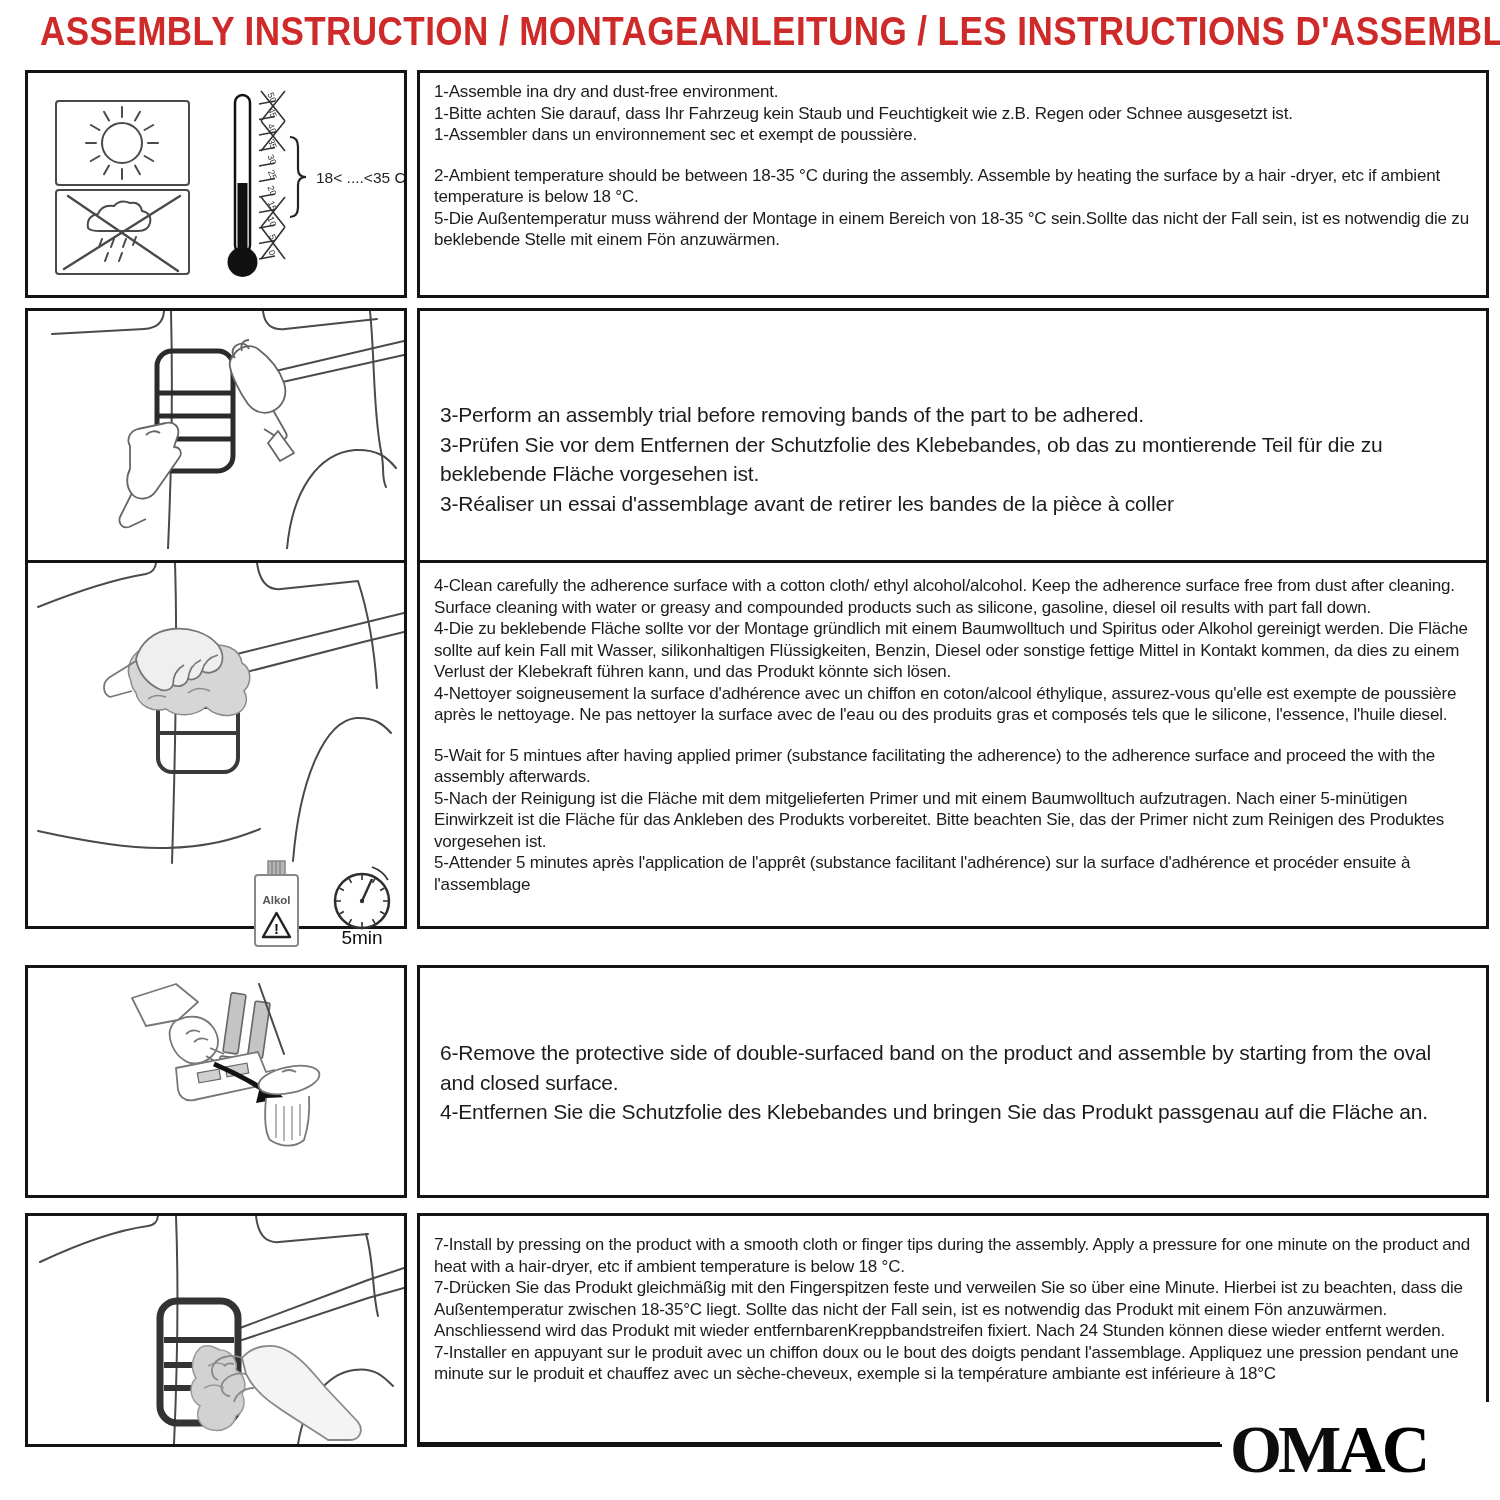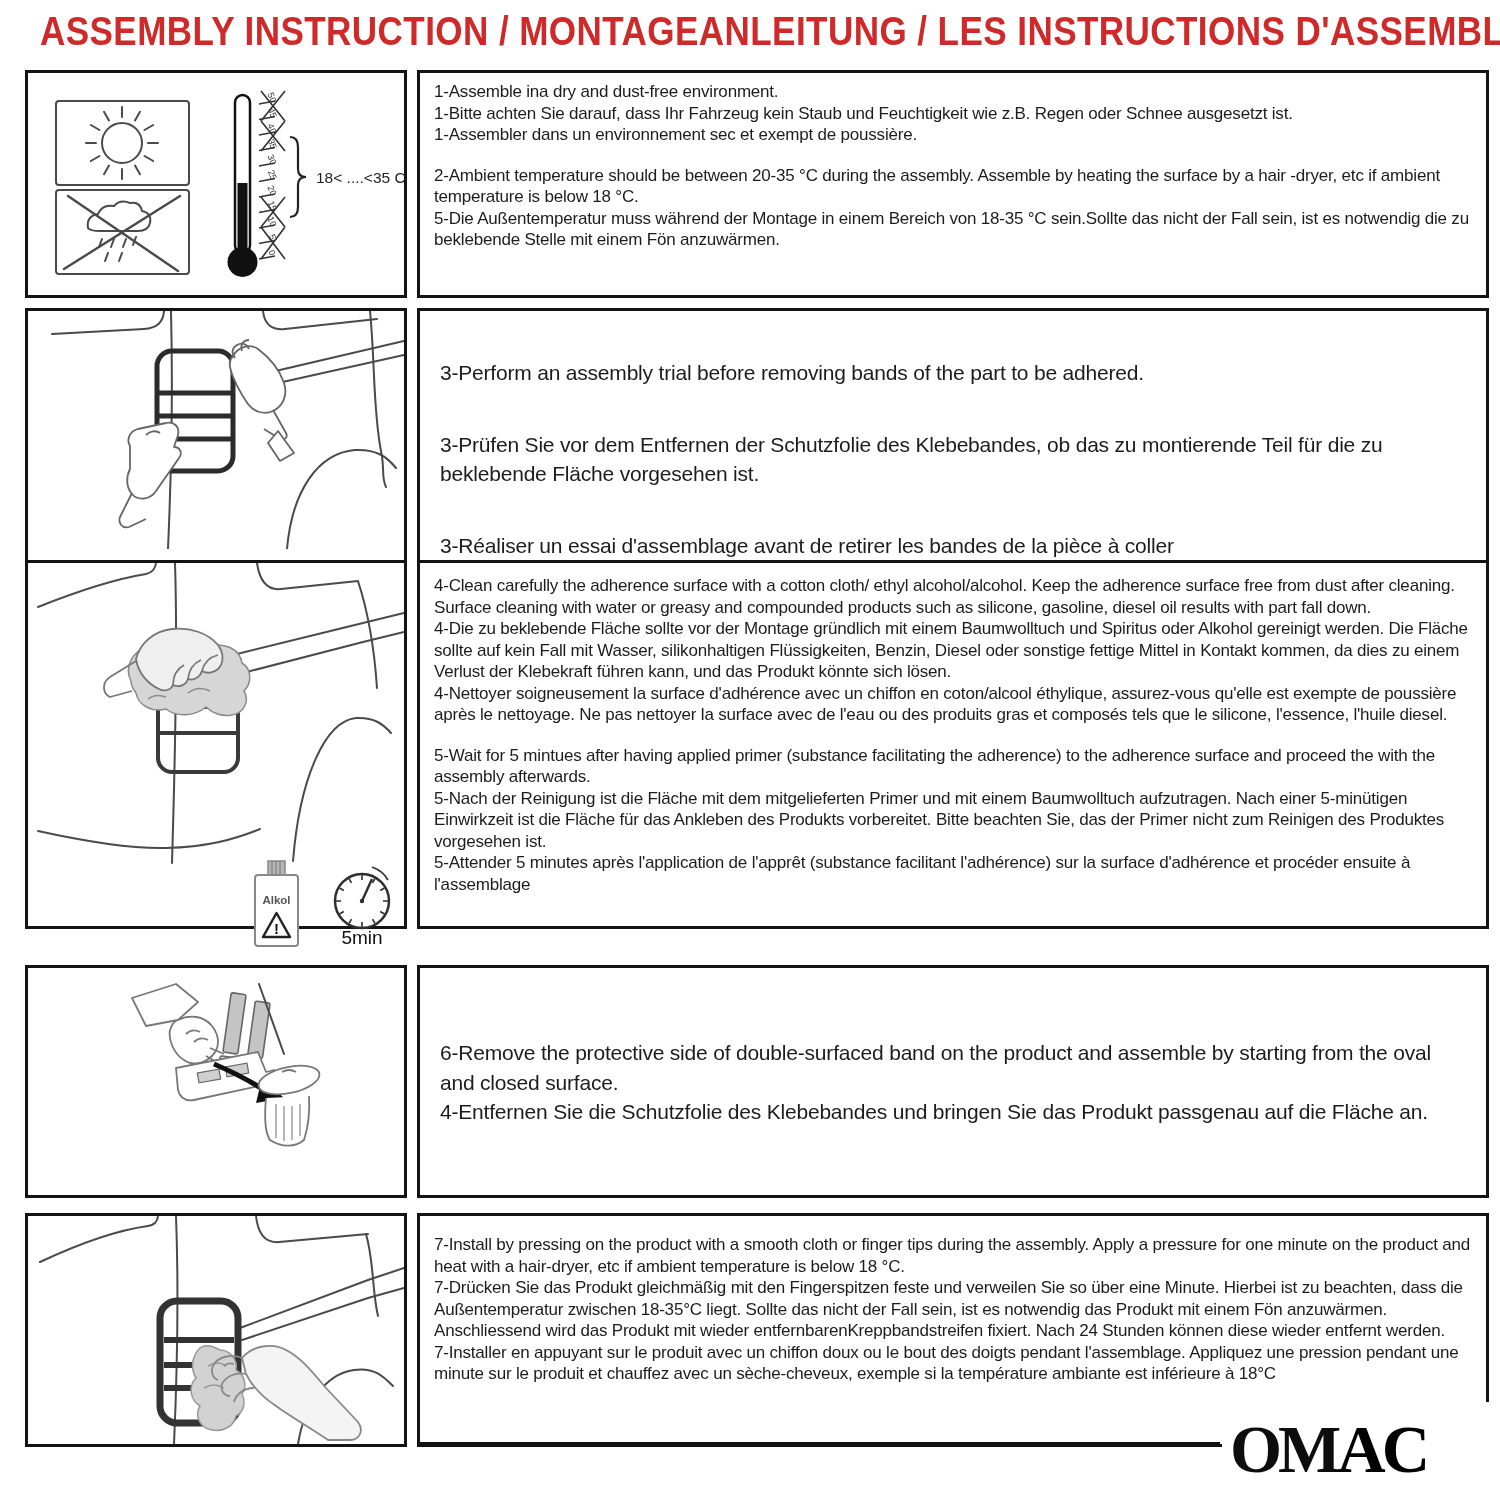--- a/index.html
+++ b/index.html
@@ -5,21 +5,21 @@
   html,body{margin:0;padding:0;background:#fff;}
   .page{position:relative;width:1500px;height:1500px;background:#fff;overflow:hidden;
         font-family:"Liberation Sans",sans-serif;color:#1c1c1c;}
   .title{position:absolute;left:40px;top:8px;white-space:nowrap;
          font-weight:bold;font-size:41px;letter-spacing:.5px;color:#cf2a2a;
          transform:scaleX(.855);transform-origin:left center;}
   .box{position:absolute;border:3px solid #141414;background:#fff;box-sizing:border-box;}
   .ibox{left:25px;width:382px;}
   .tbox{left:417px;width:1072px;}
   .r1{top:70px;height:228px;}
-  .r2{top:308px;height:300px;gap:42px;}
+  .r2{top:308px;height:300px;}
   .r3{top:560px;height:369px;}
   .r4{top:965px;height:233px;}
   .r5{top:1213px;height:234px;}
   .tbox{padding:8px 14px 6px 14px;}
   .tbox p{margin:0;font-size:17px;line-height:21.5px;letter-spacing:-.2px;}
   .tbox p.b{font-weight:normal;}
   .tbox p.gap{margin-top:19px;}
   .tbox.mid{display:flex;flex-direction:column;justify-content:center;padding-left:20px;padding-right:34px;}
   .tbox.mid p{font-size:21px;line-height:29.5px;}
   .tbox.r5{padding-top:18px;}
@@ -84,21 +84,21 @@
         </g>
         <path d="M262 64 Q270 64 270 74 L270 96 Q270 104 278 104 Q270 104 270 112 L270 134 Q270 144 262 144" fill="none" stroke="#222" stroke-width="2.2"></path>
         <text x="288" y="110" font-size="15.5" fill="#222">18&lt; ....&lt;35 C</text>
       </g>
     </svg>
   </div>
   <div class="box tbox r1">
     <p class="b">1-Assemble ina dry and dust-free environment.</p>
     <p>1-Bitte achten Sie darauf, dass Ihr Fahrzeug kein Staub und Feuchtigkeit wie z.B. Regen oder Schnee ausgesetzt ist.</p>
     <p>1-Assembler dans un environnement sec et exempt de poussière.</p>
-    <p class="b gap">2-Ambient temperature should be between 20-35 °C  during the assembly. Assemble by heating the surface by a hair -dryer, etc if ambient temperature is below 18 °C.</p>
+    <p class="b gap">2-Ambient temperature should be between 18-35 °C  during the assembly. Assemble by heating the surface by a hair -dryer, etc if ambient temperature is below 18 °C.</p>
     <p>5-Die Außentemperatur muss während der Montage in einem Bereich von 18-35 °C  sein.Sollte das nicht der Fall sein, ist es notwendig die zu beklebende Stelle mit einem Fön anzuwärmen.</p>
   </div>
 
   <div class="box ibox r2">
     <svg width="376" height="238" viewBox="0 0 376 238">
       <g>
         <path class="line-art" d="M24 23 L116 18 Q135 17 136 0"></path>
         <path class="line-art" d="M143 0 C145 80 143 170 140 238"></path>
         <path class="line-art" d="M235 0 Q237 20 257 18 L349 8"></path>
         <path class="line-art" d="M239 62 L376 30 M241 74 L376 44"></path>

